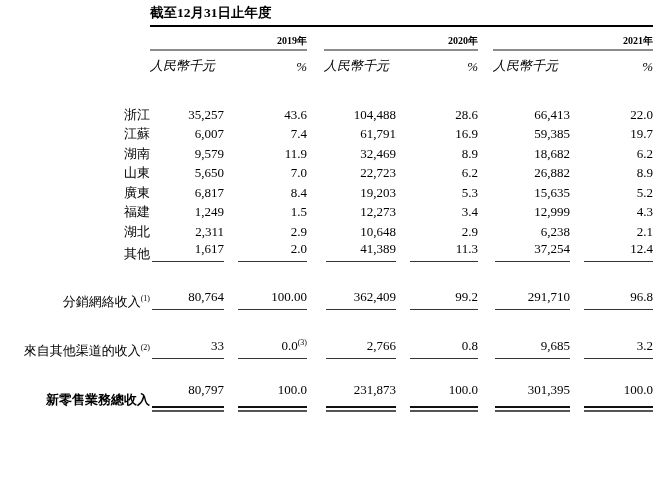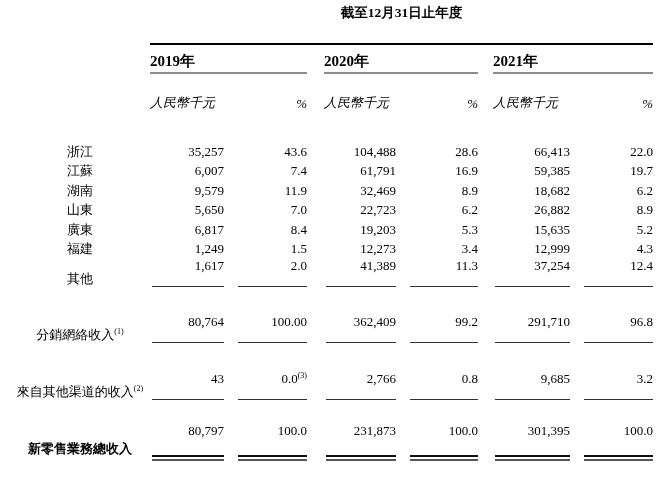--- a/index.html
+++ b/index.html
@@ -12,43 +12,42 @@
     height: 500px;
     overflow: hidden;
     font-family: "Liberation Serif", "DejaVu Serif", serif;
     font-size: 13px;
   }
   .page { padding: 4px 0 0 10px; }
   table { border-collapse: collapse; table-layout: fixed; }
   td { padding: 0; white-space: nowrap; vertical-align: bottom; }
   .title {
     font-weight: bold;
-    text-align: center;
     font-size: 13.5px;
     border-bottom: 2px solid #000;
-    padding-bottom: 21px;
+    padding-bottom: 3px;
   }
   .year {
     font-weight: bold;
-    text-align: left;
-    font-size: 15px;
+    text-align: right;
+    font-size: 10px;
     border-bottom: 2px solid #8c8c8c;
     padding: 7px 0 1px 0;
   }
-  .hdr { font-style: italic; padding-top: 20px; }
+  .hdr { font-style: italic; padding-top: 6px; }
   .hdr-amt { text-align: left; }
   .amt, .pct { text-align: right; }
   tr.r td { height: 19.5px; line-height: 17px; }
-  td.lbl { text-align: center; }
+  td.lbl { text-align: right; }
   .bold { font-weight: bold; margin-top: 40px; }
   
-  .u { border-bottom: 1.5px solid #333; padding-bottom: 12px; }
+  .u { border-bottom: 1.5px solid #333; padding-bottom: 4px; }
   .amt .u { margin-left: 2px; }
   .pct .u { margin-left: 14px; }
-  .u2 { border-bottom: 2.5px solid #111; padding-bottom: 16px; position: relative; }
+  .u2 { border-bottom: 2.5px solid #111; padding-bottom: 8px; position: relative; }
   .u2::after {
     content: "";
     position: absolute;
     left: 0; right: 0; bottom: -6px;
     border-bottom: 2px solid #555;
   }
   .amt .u2 { margin-left: 2px; }
   .pct .u2 { margin-left: 14px; }
   sup { font-size: 8px; line-height: 0; vertical-align: super; }
   tr.sp td { height: auto; }
@@ -158,20 +157,31 @@
           <td class="amt">1,249</td>
           <td class="pct">1.5</td>
           <td class="gap"></td>
           <td class="amt">12,273</td>
           <td class="pct">3.4</td>
           <td class="gap"></td>
           <td class="amt">12,999</td>
           <td class="pct">4.3</td>
         </tr>
         <tr class="r">
+          <td class="lbl">湖北</td>
+          <td class="amt">2,311</td>
+          <td class="pct">2.9</td>
+          <td class="gap"></td>
+          <td class="amt">10,648</td>
+          <td class="pct">2.9</td>
+          <td class="gap"></td>
+          <td class="amt">6,238</td>
+          <td class="pct">2.1</td>
+        </tr>
+        <tr class="r">
           <td class="lbl">其他</td>
           <td class="amt">
             <div class="u">1,617</div>
           </td>
           <td class="pct">
             <div class="u">2.0</div>
           </td>
           <td class="gap"></td>
           <td class="amt">
             <div class="u">41,389</div>
@@ -212,21 +222,21 @@
           <td class="pct">
             <div class="u">96.8</div>
           </td>
         </tr>
         <tr class="sp">
           <td colspan="9" style="height: 27px;"></td>
         </tr>
         <tr class="r">
           <td class="lbl">來自其他渠道的收入<sup>(2)</sup></td>
           <td class="amt">
-            <div class="u">43</div>
+            <div class="u">33</div>
           </td>
           <td class="pct">
             <div class="u">0.0<sup>(3)</sup></div>
           </td>
           <td class="gap"></td>
           <td class="amt">
             <div class="u">2,766</div>
           </td>
           <td class="pct">
             <div class="u">0.8</div>

